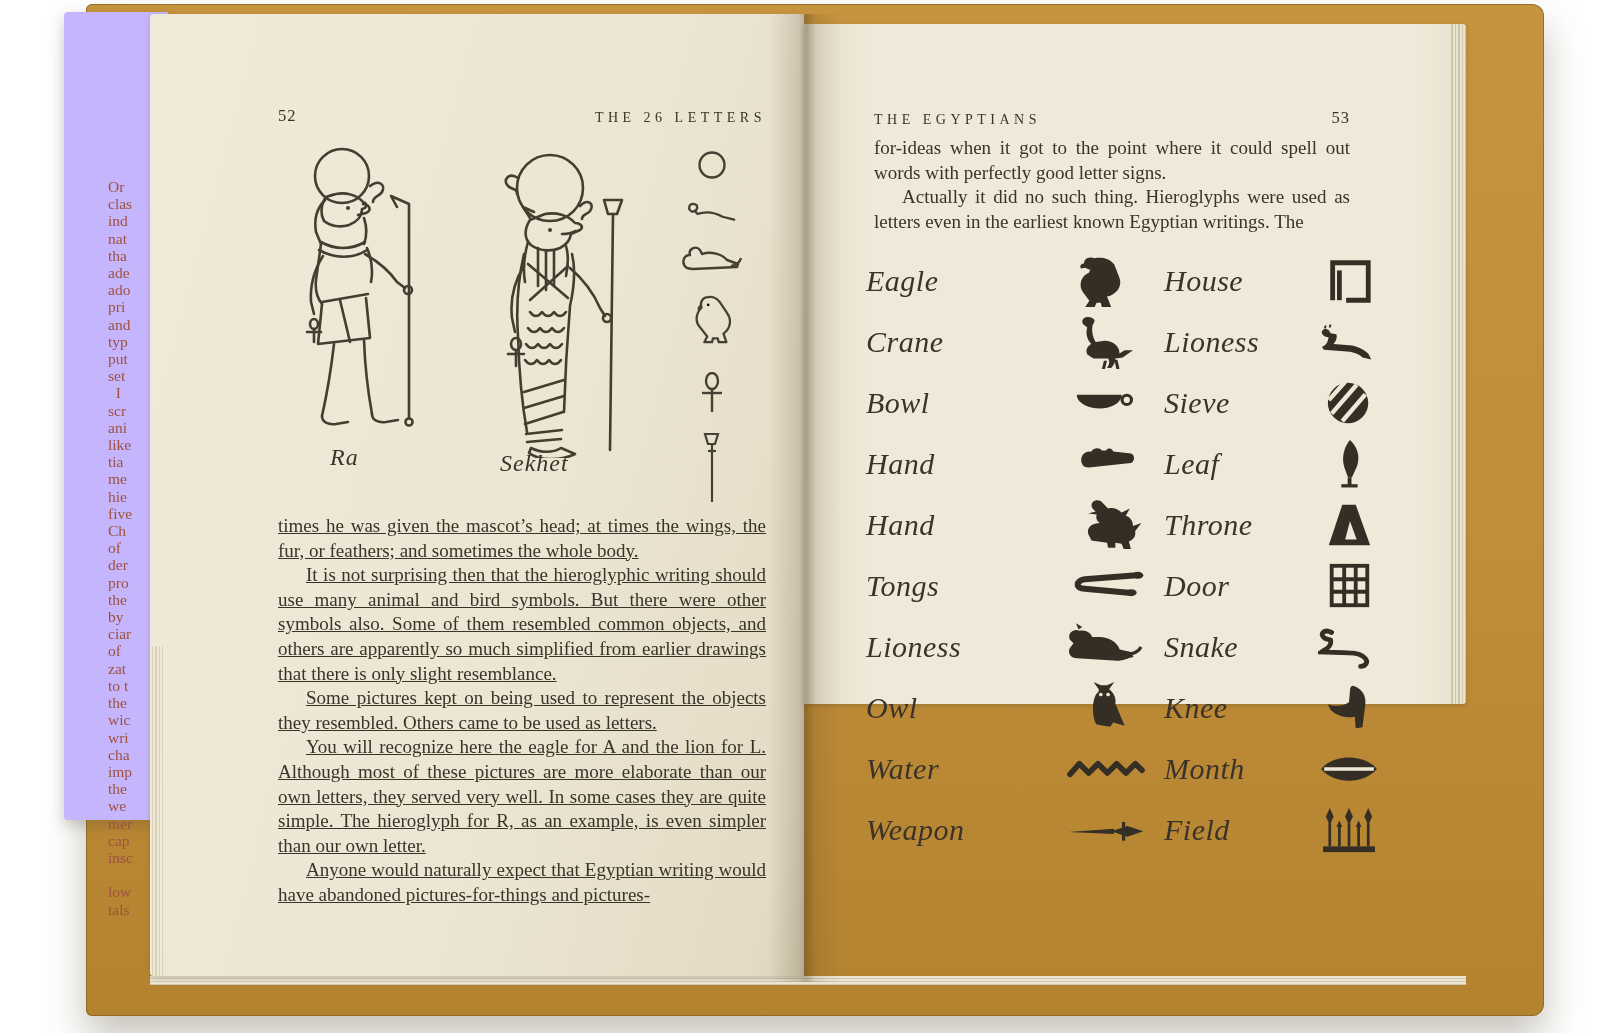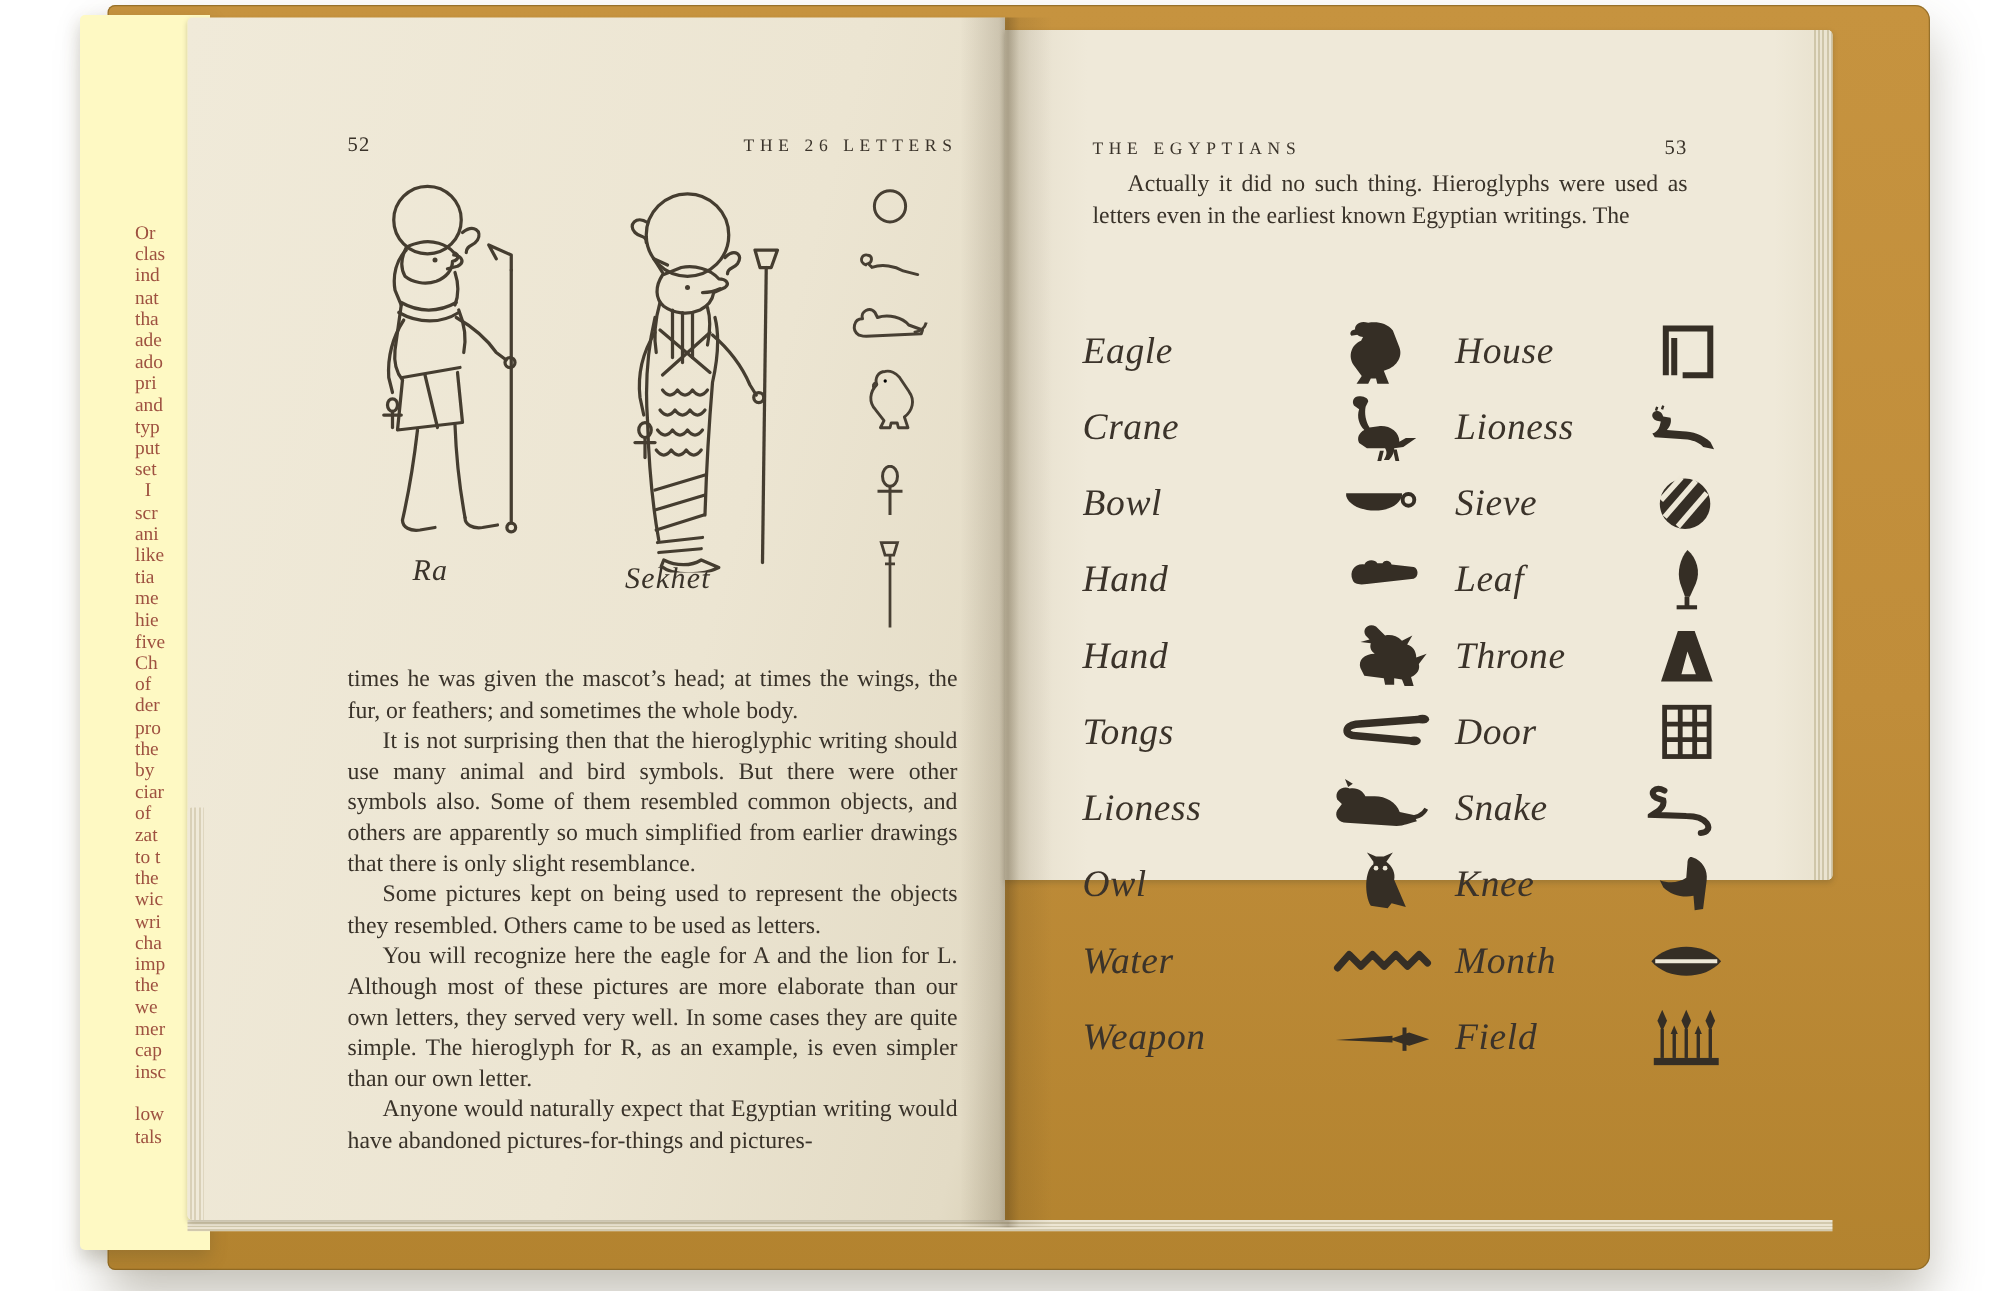--- a/index.html
+++ b/index.html
@@ -3,21 +3,21 @@
 <meta charset="utf-8">
 <style>
   html,body{margin:0;padding:0;background:#ffffff;}
   .stage{position:relative;width:1600px;height:1033px;background:#ffffff;overflow:hidden;
          font-family:"Liberation Serif","DejaVu Serif",serif;color:#3a332a;}
   
   .cover{position:absolute;left:86px;top:4px;width:1458px;height:1012px;
          background:linear-gradient(180deg,#c6933f 0%,#c08d3a 55%,#b3832f 100%);
          border-radius:6px 12px 12px 6px;
          box-shadow:0 22px 40px rgba(90,80,55,.35), inset 0 0 0 1px rgba(120,90,30,.6);z-index:1;}
-  .flap{position:absolute;left:64px;top:12px;width:104px;height:988px;background:#fef9c3;
+  .flap{position:absolute;left:64px;top:12px;width:104px;height:808px;background:#c4b5fd;
         border-radius:4px 0 0 4px;box-shadow:0 6px 14px rgba(80,70,45,.25);z-index:2;}
   .flap-text{position:absolute;left:44px;top:166px;width:72px;
              font-size:15.5px;line-height:17.2px;color:#9e5140;white-space:pre-line;}
   .headband{position:absolute;left:788px;top:30px;width:46px;height:13px;border-radius:3px;
             background:repeating-linear-gradient(90deg,#b5483c 0 3px,#efe8d8 3px 6px);z-index:3;}
   .page{position:absolute;z-index:4;}
   .page-left{left:150px;top:14px;width:654px;height:962px;border-radius:4px 0 0 4px;
              background:linear-gradient(105deg,#f0ead9 0%,#ece5d2 60%,#e3dbc5 94%,#d9d0b7 100%);
              box-shadow:0 2px 4px rgba(80,70,45,.25);}
   .page-right{left:804px;top:24px;width:662px;height:680px;border-radius:0 4px 4px 0;
@@ -31,21 +31,21 @@
     background:repeating-linear-gradient(90deg,#ebe4d1 0 2px,#cfc6a9 2px 3.5px);}
   .bottom-stack{position:absolute;left:150px;top:976px;width:1316px;height:9px;z-index:3;
     background:repeating-linear-gradient(180deg,#ece5d3 0 1.5px,#d2c9ae 1.5px 3px);}
   
   .ph-row{position:absolute;display:flex;justify-content:space-between;align-items:flex-end;}
   .page-left .ph-row{left:128px;right:38px;top:92px;}
   .page-right .ph-row{left:70px;right:116px;top:84px;}
   .pagenum{font-size:16.5px;letter-spacing:1px;}
   .runhead{font-size:14px;letter-spacing:4.5px;}
   .bodytext{position:absolute;text-align:justify;font-size:19px;line-height:24.6px;}
-  .page-left .bodytext{left:128px;right:38px;top:518px;}
+  .page-left .bodytext{left:128px;right:38px;top:500px;text-decoration:underline;}
   .page-right .bodytext{left:70px;right:116px;top:112px;}
   .bodytext p{margin:0;}
   .bodytext p.indent{text-indent:28px;}
   .caption{position:absolute;font-style:italic;font-size:24px;letter-spacing:1px;}
   
   .figures{position:absolute;left:128px;top:128px;width:510px;height:340px;display:flex;align-items:flex-start;}
   .lineart{fill:none;stroke:#453d30;stroke-width:2.6;stroke-linecap:round;stroke-linejoin:round;}
   .margin-col{display:flex;flex-direction:column;align-items:center;margin-left:26px;padding-top:8px;gap:17px;width:86px;}
   
   .glyph-table{position:absolute;left:62px;top:226px;display:grid;
@@ -353,20 +353,21 @@
   </div>
 
   <div class="page page-right">
     <div class="right-stack"></div>
     <div class="ph-row">
       <span class="runhead">THE EGYPTIANS</span>
       <span class="pagenum">53</span>
     </div>
 
     <div class="bodytext">
+      <p>for-ideas when it got to the point where it could spell out words with perfectly good letter signs.</p>
       <p class="indent">Actually it did no such thing. Hieroglyphs were used as letters even in the earliest known Egyptian writings. The</p>
     </div>
 
     <div class="glyph-table">
 
       <div class="t-label"><span>Eagle</span></div>
       <div class="t-glyph">
           <svg class="gl">
             <use href="#g-eagle"></use>
           </svg>

